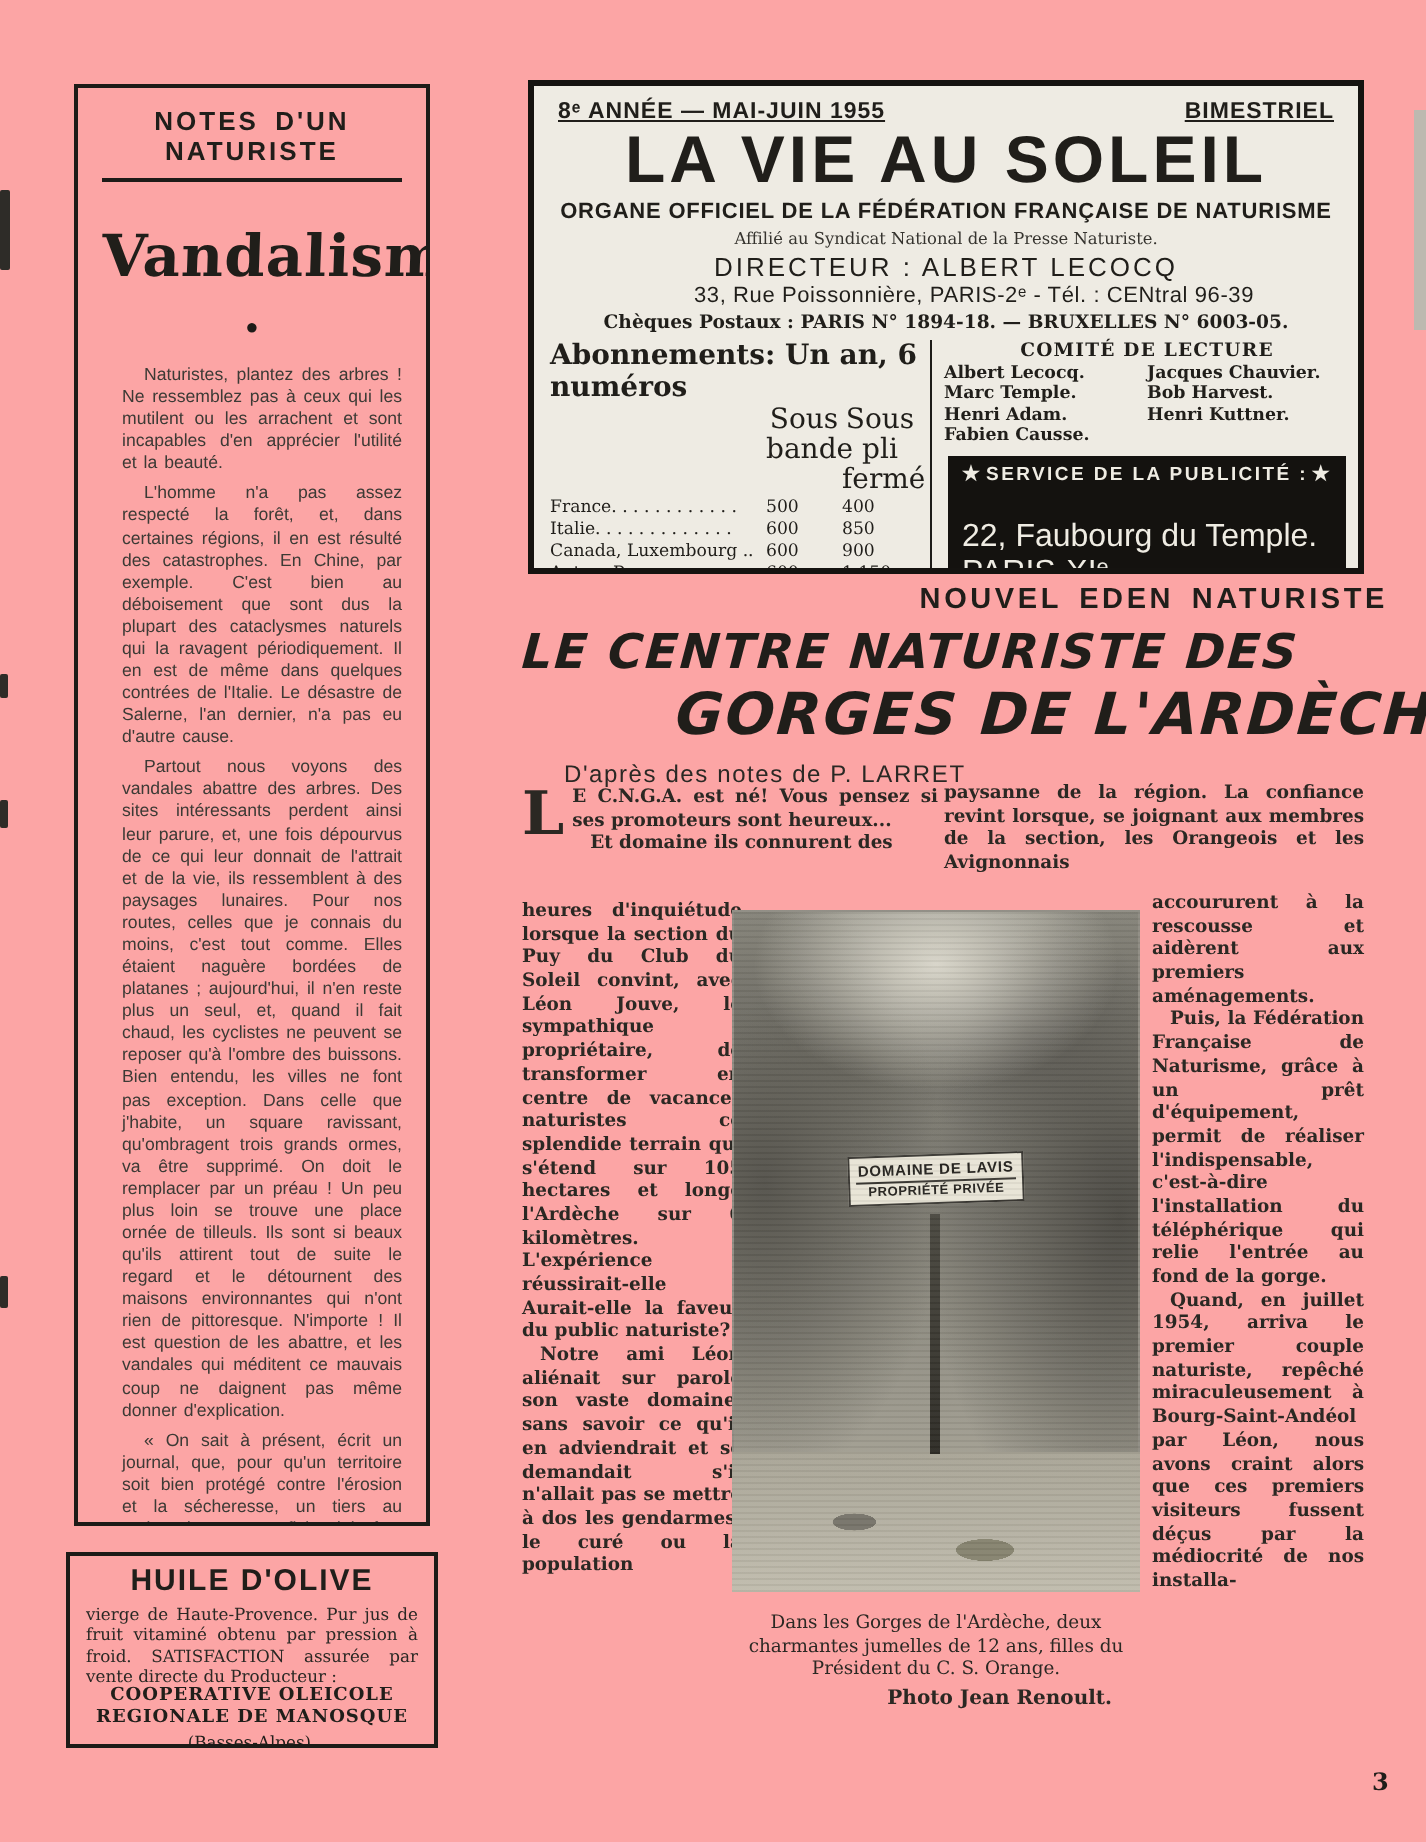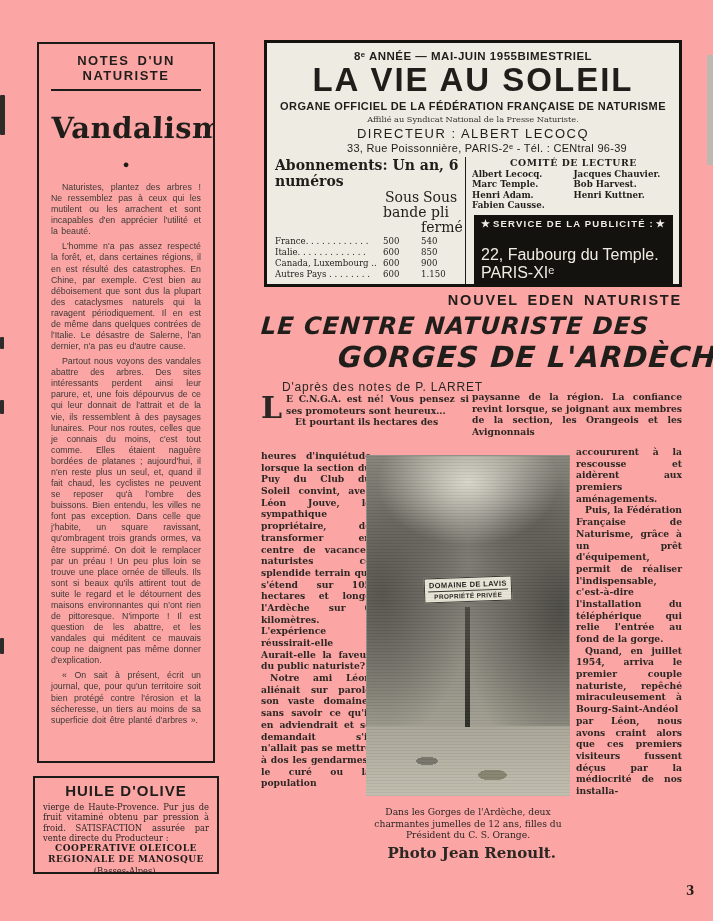--- a/index.html
+++ b/index.html
@@ -25,38 +25,39 @@
     text-align:center; margin-top:20px;
     font-family:"DejaVu Serif", serif; font-weight:bold;
     font-size:29px; letter-spacing:0.5px; transform:skewX(-2deg);
   }
   .vandal-bullet { text-align:center; font-size:11px; margin-top:13px; color:#1d1b18; }
   .notes-body { margin-top:12px; }
   .notes-body p {
     font-size:8.8px; line-height:1.26; text-align:justify;
     text-indent:11px; color:#3c3a35; margin-bottom:4px;
     word-spacing:1px;
+    margin-left:10px;
   }
 
   
   .ad-box {
     position:absolute; left:33px; top:776px; width:186px; height:98px;
     border:2px solid #1d1b18; padding:4px 8px; overflow:hidden;
   }
   .ad-title { text-align:center; font-size:15px; font-weight:bold; letter-spacing:1px; }
   .ad-body { font-family:"DejaVu Serif", serif; font-size:8.4px; line-height:1.22; text-align:justify; margin-top:3px; color:#2a2824; }
   .ad-prod { font-family:"DejaVu Serif", serif; font-size:9px; font-weight:bold; text-align:center; letter-spacing:0.5px; line-height:1.25; }
   .ad-loc { font-family:"DejaVu Serif", serif; font-size:8.4px; text-align:center; }
 
   
   .masthead {
     position:absolute; left:264px; top:40px; width:418px; height:247px;
     border:3px solid #151310; overflow:hidden; background:#eeebe3;
   }
-  .mh-toprow { display:flex; justify-content:center; padding:7px 12px 0; font-size:11.5px; font-weight:bold; letter-spacing:0.5px; }
+  .mh-toprow { display:flex; justify-content:space-between; padding:7px 12px 0; font-size:11.5px; font-weight:bold; letter-spacing:0.5px;text-decoration:underline; }
   .mh-title { text-align:center; font-size:33px; font-weight:bold; letter-spacing:2px; line-height:1.05; margin-top:1px; white-space:nowrap; }
   .mh-subtitle { text-align:center; font-size:11px; font-weight:bold; letter-spacing:0.4px; margin-top:2px; white-space:nowrap; }
   .mh-affil { text-align:center; font-family:"DejaVu Serif", serif; font-size:8.2px; margin-top:2px; color:#35332e; }
   .mh-director { text-align:center; font-size:13px; letter-spacing:1.5px; margin-top:2px; }
   .mh-address { text-align:center; font-size:11px; letter-spacing:0.3px; margin-top:1px;padding-left:28px; }
   .mh-cheques { text-align:center; font-family:"DejaVu Serif", serif; font-weight:bold; font-size:9.3px; margin-top:2px; }
   .mh-bottom { display:flex; margin-top:3px; }
   .mh-left { width:198px; padding:0 6px 0 8px; }
   .mh-right { flex:1; border-left:1px solid #1d1b18; padding:0 4px 0 6px; }
   .abo-label { font-family:"DejaVu Serif", serif; font-weight:bold; font-size:14px; }
@@ -71,21 +72,21 @@
   .com-title { font-family:"DejaVu Serif", serif; font-weight:bold; font-size:9.3px; text-align:center; letter-spacing:0.6px; }
   .com-cols { display:flex; margin-top:1px; }
   .com-col { flex:1; font-family:"DejaVu Serif", serif; font-weight:bold; font-size:8.7px; line-height:1.22; }
   .pub-box { background:#14120f; color:#efece3; margin:4px 2px 0; padding:3px 7px 4px; }
   .pub-header { display:flex; justify-content:space-between; align-items:center; font-size:9.5px; font-weight:bold; letter-spacing:1.2px; }
   .pub-star { font-size:10px; }
   .pub-l1 { font-size:12.5px; font-weight:bold; letter-spacing:0.5px; margin-top:1px; }
   .pub-l2 { font-size:16px; margin-top:17px; }
 
   
-  .kicker { position:absolute; left:400px; top:292px; width:282px; text-align:right; font-size:14.5px; font-weight:bold; letter-spacing:1.8px; word-spacing:3px; }
+  .kicker { position:absolute; left:412px; top:292px; width:282px; text-align:right; font-size:14.5px; font-weight:bold; letter-spacing:1.8px; word-spacing:3px; }
   .headline1 {
     position:absolute; left:261px; top:312px; white-space:nowrap;
     font-family:"DejaVu Sans", sans-serif; font-style:italic; font-weight:bold;
     font-size:24px; letter-spacing:1px; transform:skewX(-4deg);
   }
   .headline2 {
     position:absolute; left:338px; top:340px; white-space:nowrap;
     font-family:"DejaVu Sans", sans-serif; font-style:italic; font-weight:bold;
     font-size:29px; letter-spacing:1px; transform:skewX(-4deg);
   }
@@ -121,21 +122,21 @@
   .sign { position:absolute; left:58px; top:122px; width:88px; padding:2px 3px;
     background:#e8e4d6; border:1px solid #3a3833; transform:rotate(-2deg);
     text-align:center; }
   .sign .s1 { font-size:7.5px; font-weight:bold; letter-spacing:0.4px; color:#262420; }
   .sign .s2 { font-size:6.5px; font-weight:bold; letter-spacing:0.3px; color:#262420; border-top:1px solid #3a3833; margin-top:1px; padding-top:1px; }
   .sign-post { position:absolute; left:99px; top:152px; width:5px; height:120px; background:linear-gradient(180deg,#4a4840,#2e2c26); }
 
   
   .caption { position:absolute; left:366px; top:806px; width:204px; font-family:"DejaVu Serif", serif; }
   .caption-text { font-size:9.2px; line-height:1.25; text-align:center; color:#2b2823; }
-  .caption-credit { font-size:15px; font-weight:bold; text-align:right; padding-right:14px; margin-top:3px; color:#2b2823; }
+  .caption-credit { font-size:10px; font-weight:bold; text-align:right; padding-right:14px; margin-top:3px; color:#2b2823; }
 
   .page-num { position:absolute; left:686px; top:884px; font-family:"DejaVu Serif", serif; font-weight:bold; font-size:12px; }
 </style>
 </head>
 <body>
 
 <div id="page">
 
   <div class="scan-mark" style="left:0;top:95px;width:5px;height:40px;"></div>
   <div class="scan-mark" style="left:0;top:337px;width:4px;height:12px;"></div>
@@ -168,35 +169,36 @@
   <div class="masthead">
     <div class="mh-toprow">
       <span>8ᵉ ANNÉE — MAI-JUIN 1955</span>
       <span>BIMESTRIEL</span>
     </div>
     <div class="mh-title">LA VIE AU SOLEIL</div>
     <div class="mh-subtitle">ORGANE OFFICIEL DE LA FÉDÉRATION FRANÇAISE DE NATURISME</div>
     <div class="mh-affil">Affilié au Syndicat National de la Presse Naturiste.</div>
     <div class="mh-director">DIRECTEUR : ALBERT LECOCQ</div>
     <div class="mh-address">33, Rue Poissonnière, PARIS-2ᵉ - Tél. : CENtral 96-39</div>
+    <div class="mh-cheques">Chèques Postaux : PARIS N° 1894-18. — BRUXELLES N° 6003-05.</div>
 
     <div class="mh-bottom">
       <div class="mh-left">
         <div class="abo-label">Abonnements: Un an, 6 numéros</div>
         <div class="abo-head">
           <span class="sp"></span>
           <span class="c">Sous
 bande</span>
           <span class="c">Sous pli
 fermé</span>
         </div>
         <div class="abo-row">
           <span class="lbl">France. . . . . . . . . . . .</span>
           <span class="v">500</span>
-          <span class="v">540</span>
+          <span class="v">400</span>
         </div>
         <div class="abo-row">
           <span class="lbl">Italie. . . . . . . . . . . . .</span>
           <span class="v">600</span>
           <span class="v">850</span>
         </div>
         <div class="abo-row">
           <span class="lbl">Canada, Luxembourg ..</span>
           <span class="v">600</span>
           <span class="v">900</span>
@@ -239,21 +241,21 @@
   </div>
 
   <div class="kicker">NOUVEL EDEN NATURISTE</div>
   <div class="headline1">LE CENTRE NATURISTE DES</div>
   <div class="headline2">GORGES DE L'ARDÈCHE</div>
   <div class="byline">D'après des notes de P. LARRET</div>
 
   <div class="col-lw art">
     <span class="dropcap">L</span>
     <p>E C.N.G.A. est né! Vous pensez si ses promoteurs sont heureux...</p>
-    <p class="ind">Et pourtant ils hectares des</p>
+    <p class="ind">Et domaine ils connurent des</p>
   </div>
   <div class="col-ln art">
     <p>heures d'inquiétude lorsque la section du Puy du Club du Soleil convint, avec Léon Jouve, le sympathique propriétaire, de transformer en centre de vacances naturistes ce splendide terrain qui s'étend sur 105 hectares et longe l'Ardèche sur 6 kilomètres. L'expérience réussirait-elle ? Aurait-elle la faveur du public naturiste?</p>
     <p class="ind">Notre ami Léon aliénait sur parole son vaste domaine, sans savoir ce qu'il en adviendrait et se demandait s'il n'allait pas se mettre à dos les gendarmes, le curé ou la population</p>
   </div>
   <div class="col-rw art">
     <p>paysanne de la région. La confiance revint lorsque, se joignant aux membres de la section, les Orangeois et les Avignonnais</p>
   </div>
   <div class="col-rn art">
     <p>accoururent à la rescousse et aidèrent aux premiers aménagements.</p>

